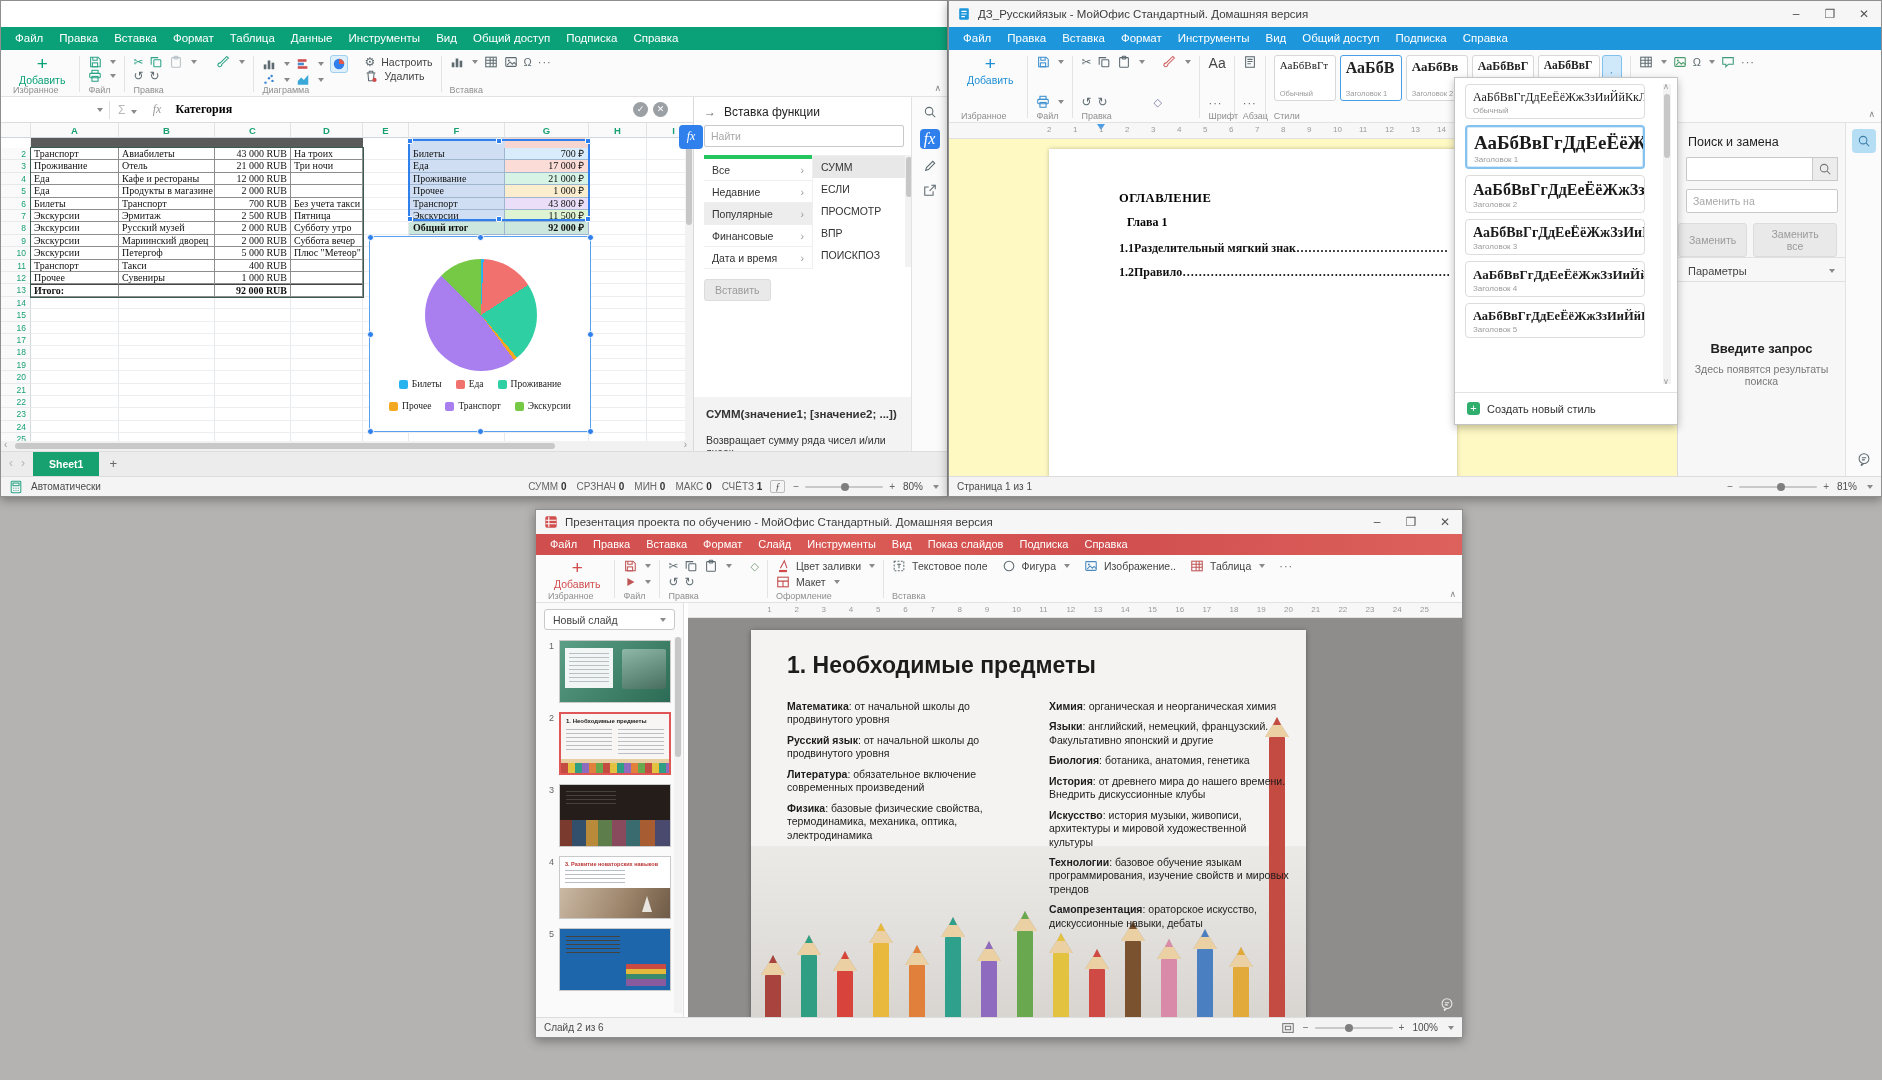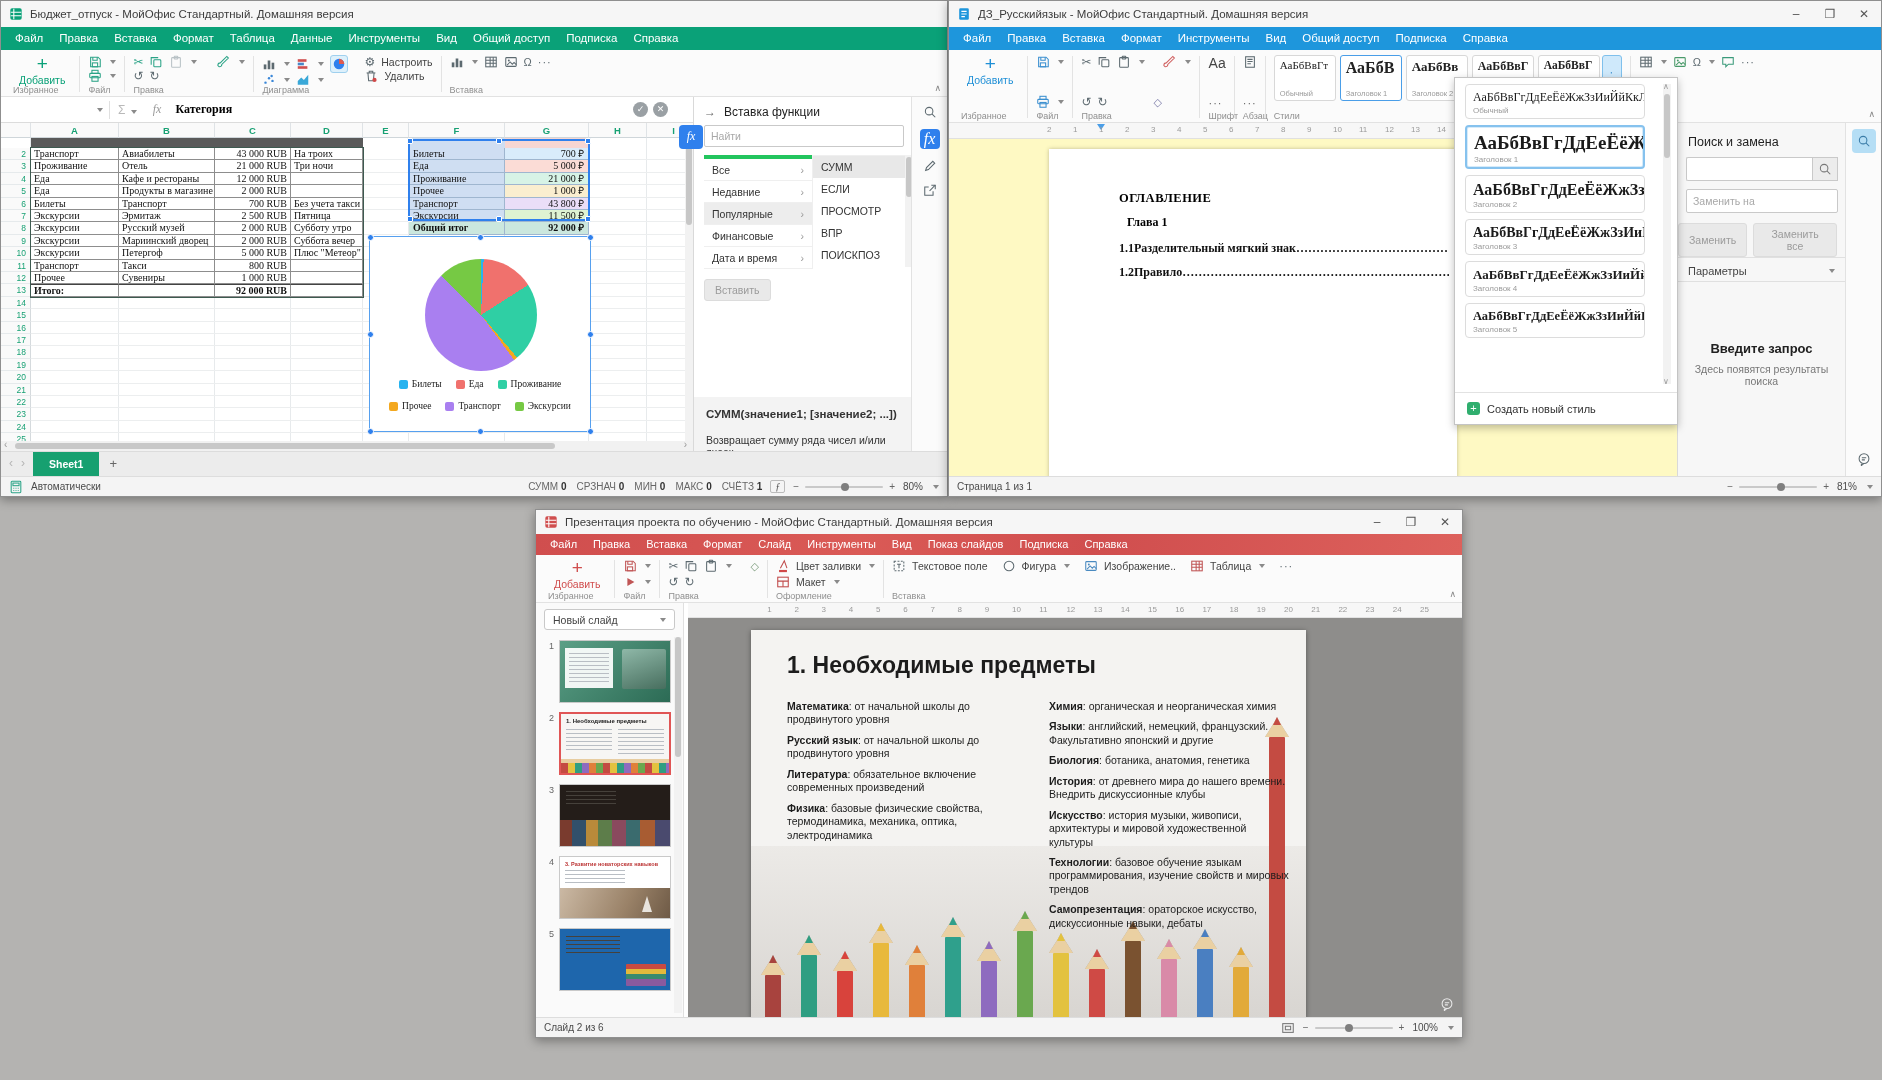--- a/index.html
+++ b/index.html
@@ -149,29 +149,20 @@
   .scroll-thumb { position:absolute; left:1px; width:6px; background:#c7c7c7; border-radius:3px; }
   .legend-row { display:flex; justify-content:center; gap:14px; }
   .legend-item { display:flex; align-items:center; gap:4px; font-size:9.5px;
     font-family:"Liberation Serif", serif; color:#222; }
   .legend-sw { width:9px; height:9px; border-radius:2px; }
 </style>
 </head>
 <body>
 
 <div class="win" id="w1">
-  <div class="titlebar">
-    <span class="ic" style="color:#0aa178">
-        <svg width="14" height="14" viewBox="0 0 16 16" fill="none" stroke="currentColor" stroke-width="1.2">
-          <rect x="1.5" y="1.5" width="13" height="13" rx="2" fill="currentColor" stroke="none"></rect>
-          <path d="M5.5 2v12M2 6h12M2 10h12" stroke="#fff"></path>
-        </svg>
-      </span>
-    <span>Бюджет_отпуск - МойОфис Стандартный. Домашняя версия</span>
-  </div>
   <div class="menubar">
       <span class="menu-item">Файл</span>
       <span class="menu-item">Правка</span>
       <span class="menu-item">Вставка</span>
       <span class="menu-item">Формат</span>
       <span class="menu-item">Таблица</span>
       <span class="menu-item">Данные</span>
       <span class="menu-item">Инструменты</span>
       <span class="menu-item">Вид</span>
       <span class="menu-item">Общий доступ</span>
@@ -458,35 +449,35 @@
       <div class="scell" style="left: 30px; top: 111.8px; width: 88px; height: 12.4px; line-height: 11.4px;">Экскурсии</div>
       <div class="scell" style="left: 118px; top: 111.8px; width: 96px; height: 12.4px; line-height: 11.4px;">Мариинский дворец</div>
       <div class="scell" style="left: 214px; top: 111.8px; width: 76px; height: 12.4px; line-height: 11.4px; text-align: right;">2 000 RUB</div>
       <div class="scell" style="left: 290px; top: 111.8px; width: 72px; height: 12.4px; line-height: 11.4px;">Суббота вечер</div>
       <div class="scell" style="left: 30px; top: 124.2px; width: 88px; height: 12.4px; line-height: 11.4px;">Экскурсии</div>
       <div class="scell" style="left: 118px; top: 124.2px; width: 96px; height: 12.4px; line-height: 11.4px;">Петергоф</div>
       <div class="scell" style="left: 214px; top: 124.2px; width: 76px; height: 12.4px; line-height: 11.4px; text-align: right;">5 000 RUB</div>
       <div class="scell" style="left: 290px; top: 124.2px; width: 72px; height: 12.4px; line-height: 11.4px;">Плюс "Метеор"</div>
       <div class="scell" style="left: 30px; top: 136.6px; width: 88px; height: 12.4px; line-height: 11.4px;">Транспорт</div>
       <div class="scell" style="left: 118px; top: 136.6px; width: 96px; height: 12.4px; line-height: 11.4px;">Такси</div>
-      <div class="scell" style="left: 214px; top: 136.6px; width: 76px; height: 12.4px; line-height: 11.4px; text-align: right;">800 RUB</div>
+      <div class="scell" style="left: 214px; top: 136.6px; width: 76px; height: 12.4px; line-height: 11.4px; text-align: right;">400 RUB</div>
       <div class="scell" style="left: 290px; top: 136.6px; width: 72px; height: 12.4px; line-height: 11.4px;"></div>
       <div class="scell" style="left: 30px; top: 149px; width: 88px; height: 12.4px; line-height: 11.4px;">Прочее</div>
       <div class="scell" style="left: 118px; top: 149px; width: 96px; height: 12.4px; line-height: 11.4px;">Сувениры</div>
       <div class="scell" style="left: 214px; top: 149px; width: 76px; height: 12.4px; line-height: 11.4px; text-align: right;">1 000 RUB</div>
       <div class="scell" style="left: 290px; top: 149px; width: 72px; height: 12.4px; line-height: 11.4px;"></div>
       <div class="scell" style="left: 30px; top: 161.4px; width: 88px; height: 12.4px; line-height: 11.4px; font-weight: bold; border-top: 1.5px solid rgb(68, 68, 68);">Итого:</div>
       <div class="scell" style="left: 118px; top: 161.4px; width: 96px; height: 12.4px; line-height: 11.4px; font-weight: bold; border-top: 1.5px solid rgb(68, 68, 68);"></div>
       <div class="scell" style="left: 214px; top: 161.4px; width: 76px; height: 12.4px; line-height: 11.4px; text-align: right; font-weight: bold; border-top: 1.5px solid rgb(68, 68, 68);">92 000 RUB</div>
       <div class="scell" style="left: 290px; top: 161.4px; width: 72px; height: 12.4px; line-height: 11.4px; font-weight: bold; border-top: 1.5px solid rgb(68, 68, 68);"></div>
       <div style="position: absolute; left: 29px; top: 24px; width: 334px; height: 150.8px; border: 1.5px solid rgb(61, 90, 80); pointer-events: none;"></div>
       <div class="sum-cell" style="left: 408px; top: 25px; width: 96px; height: 12.4px; line-height: 11.4px; background: rgb(207, 222, 242);">Билеты</div>
       <div class="sum-cell" style="left: 504px; top: 25px; width: 84px; height: 12.4px; line-height: 11.4px; background: rgb(217, 236, 251); text-align: right;">700 ₽</div>
       <div class="sum-cell" style="left: 408px; top: 37.4px; width: 96px; height: 12.4px; line-height: 11.4px; background: rgb(207, 222, 242);">Еда</div>
-      <div class="sum-cell" style="left: 504px; top: 37.4px; width: 84px; height: 12.4px; line-height: 11.4px; background: rgb(251, 220, 214); text-align: right;">5 000 ₽</div>
+      <div class="sum-cell" style="left: 504px; top: 37.4px; width: 84px; height: 12.4px; line-height: 11.4px; background: rgb(251, 220, 214); text-align: right;">17 000 ₽</div>
       <div class="sum-cell" style="left: 408px; top: 49.8px; width: 96px; height: 12.4px; line-height: 11.4px; background: rgb(207, 222, 242);">Проживание</div>
       <div class="sum-cell" style="left: 504px; top: 49.8px; width: 84px; height: 12.4px; line-height: 11.4px; background: rgb(215, 243, 230); text-align: right;">21 000 ₽</div>
       <div class="sum-cell" style="left: 408px; top: 62.2px; width: 96px; height: 12.4px; line-height: 11.4px; background: rgb(207, 222, 242);">Прочее</div>
       <div class="sum-cell" style="left: 504px; top: 62.2px; width: 84px; height: 12.4px; line-height: 11.4px; background: rgb(250, 238, 207); text-align: right;">1 000 ₽</div>
       <div class="sum-cell" style="left: 408px; top: 74.6px; width: 96px; height: 12.4px; line-height: 11.4px; background: rgb(207, 222, 242);">Транспорт</div>
       <div class="sum-cell" style="left: 504px; top: 74.6px; width: 84px; height: 12.4px; line-height: 11.4px; background: rgb(234, 222, 248); text-align: right;">43 800 ₽</div>
       <div class="sum-cell" style="left: 408px; top: 87px; width: 96px; height: 12.4px; line-height: 11.4px; background: rgb(207, 222, 242);">Экскурсии</div>
       <div class="sum-cell" style="left: 504px; top: 87px; width: 84px; height: 12.4px; line-height: 11.4px; background: rgb(222, 243, 210); text-align: right;">11 500 ₽</div>
       <div class="sum-cell" style="left: 408px; top: 99.4px; width: 96px; height: 12.4px; line-height: 11.4px; background: rgb(203, 231, 222); font-weight: bold;">Общий итог</div>
       <div class="sum-cell" style="left: 504px; top: 99.4px; width: 84px; height: 12.4px; line-height: 11.4px; background: rgb(203, 231, 222); font-weight: bold; text-align: right;">92 000 ₽</div>

